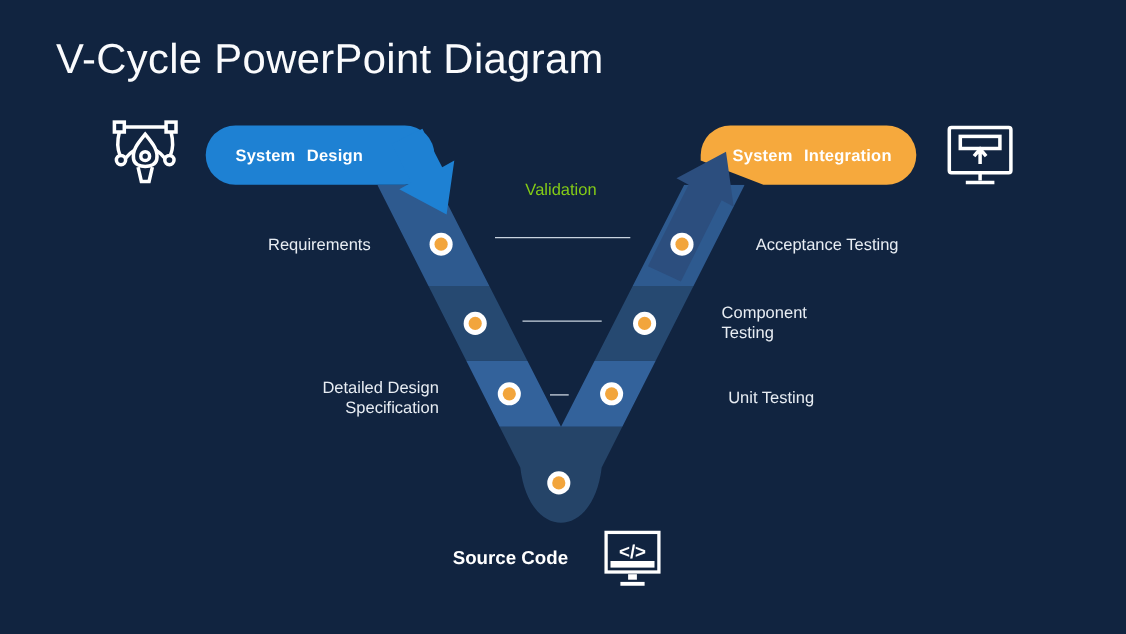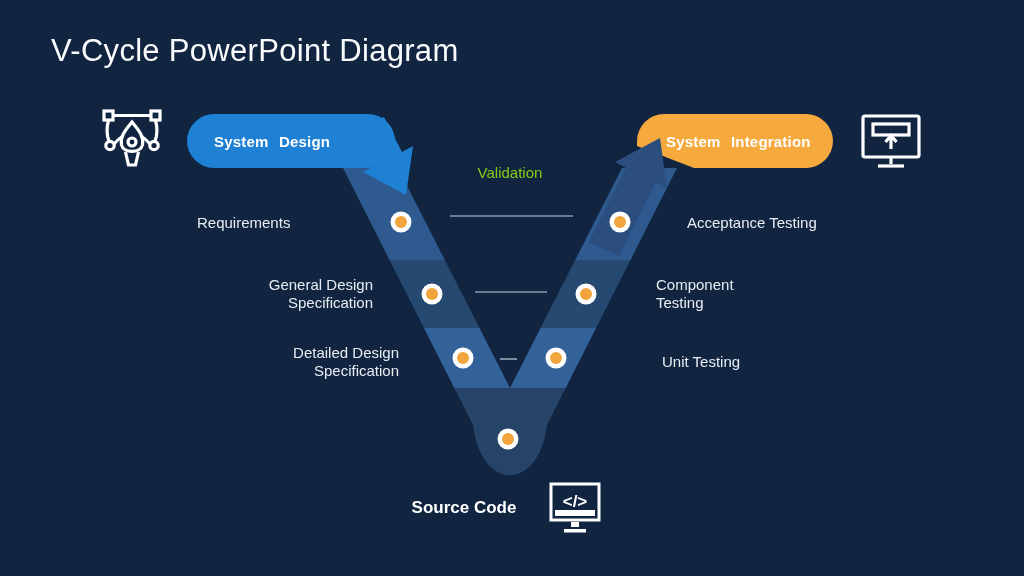--- a/index.html
+++ b/index.html
@@ -6,31 +6,31 @@
   body{
     width:1024px;height:576px;overflow:hidden;
     background:#112440;
     font-family:"Liberation Sans","DejaVu Sans",sans-serif;
     position:relative;
   }
   .stage{position:absolute;inset:0;width:1024px;height:576px;}
   .abs{position:absolute;}
   #title{
     left:51px;top:33px;
-    font-size:31px;font-weight:400;color:#fafbfd;letter-spacing:.3px;
+    font-size:38px;font-weight:400;color:#fafbfd;letter-spacing:.3px;
   }
   .banner-label{
     font-size:15px;font-weight:700;color:#ffffff;word-spacing:6px;letter-spacing:.2px;
   }
   #banner-label-left{left:214px;top:133px;}
   #banner-label-right{left:666px;top:133px;}
   .stage-label{
     font-size:15px;color:#e8edf3;line-height:18px;
   }
-  #stage-left-1{left:197px;top:214px;width:140px;text-align:left;}
+  #stage-left-1{left:197px;top:214px;width:140px;text-align:right;}
   #stage-left-2{left:253px;top:276px;width:120px;text-align:right;}
   #stage-left-3{left:281px;top:344px;width:118px;text-align:right;}
   #stage-right-1{left:687px;top:214px;width:170px;}
   #stage-right-2{left:656px;top:276px;width:95px;}
   #stage-right-3{left:618px;top:353px;width:120px;margin-left:44px;}
   #validation-label{left:445px;top:164px;width:130px;text-align:center;font-size:15px;color:#84cc16;}
   #source-code-label{left:408px;top:498px;width:112px;text-align:center;font-size:17px;font-weight:700;color:#ffffff;}
   .icon-box{display:block;}
   #pen-icon-box{left:99px;top:102px;}
   #monitor-upload-box{left:858px;top:109px;}
@@ -98,21 +98,20 @@
       </g>
     </g>
   </svg>
 
   <div id="title" class="abs">V-Cycle PowerPoint Diagram</div>
 
   <div id="banner-label-left" class="abs banner-label">System Design</div>
   <div id="banner-label-right" class="abs banner-label">System Integration</div>
 
   <div id="stage-left-1" class="abs stage-label">Requirements</div>
-  <div id="stage-left-2" class="abs stage-label">General Design Specification</div>
   <div id="stage-right-1" class="abs stage-label">Acceptance Testing</div>
 
   <div id="stage-left-3" class="abs stage-label">Detailed Design Specification</div>
   <div id="stage-right-2" class="abs stage-label">Component Testing</div>
   <div id="stage-right-3" class="abs stage-label">Unit Testing</div>
 
   <div id="validation-label" class="abs">Validation</div>
   <div id="source-code-label" class="abs">Source Code</div>
 
   <div id="pen-icon-box" class="abs icon-box">

